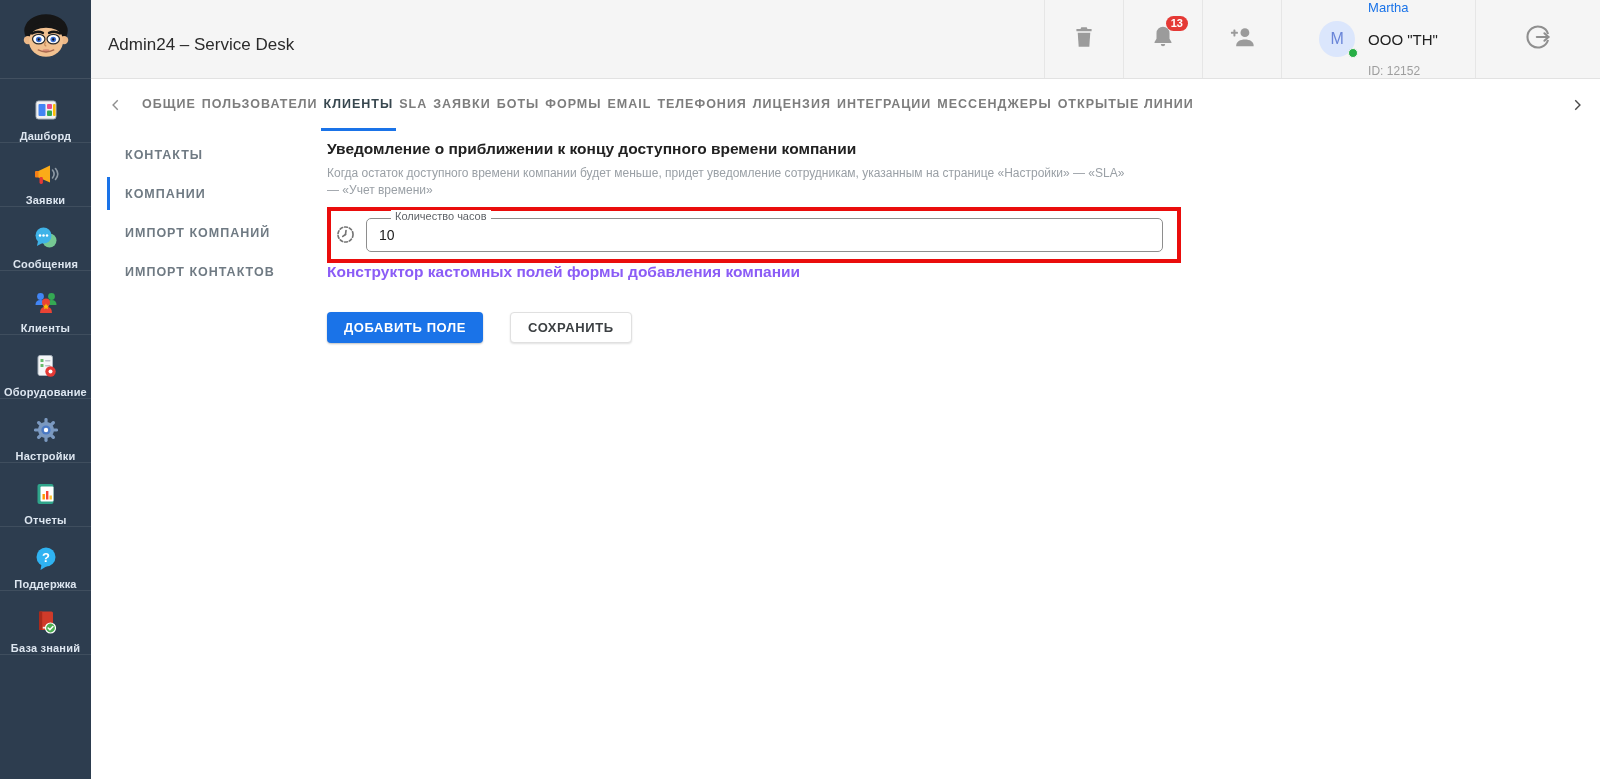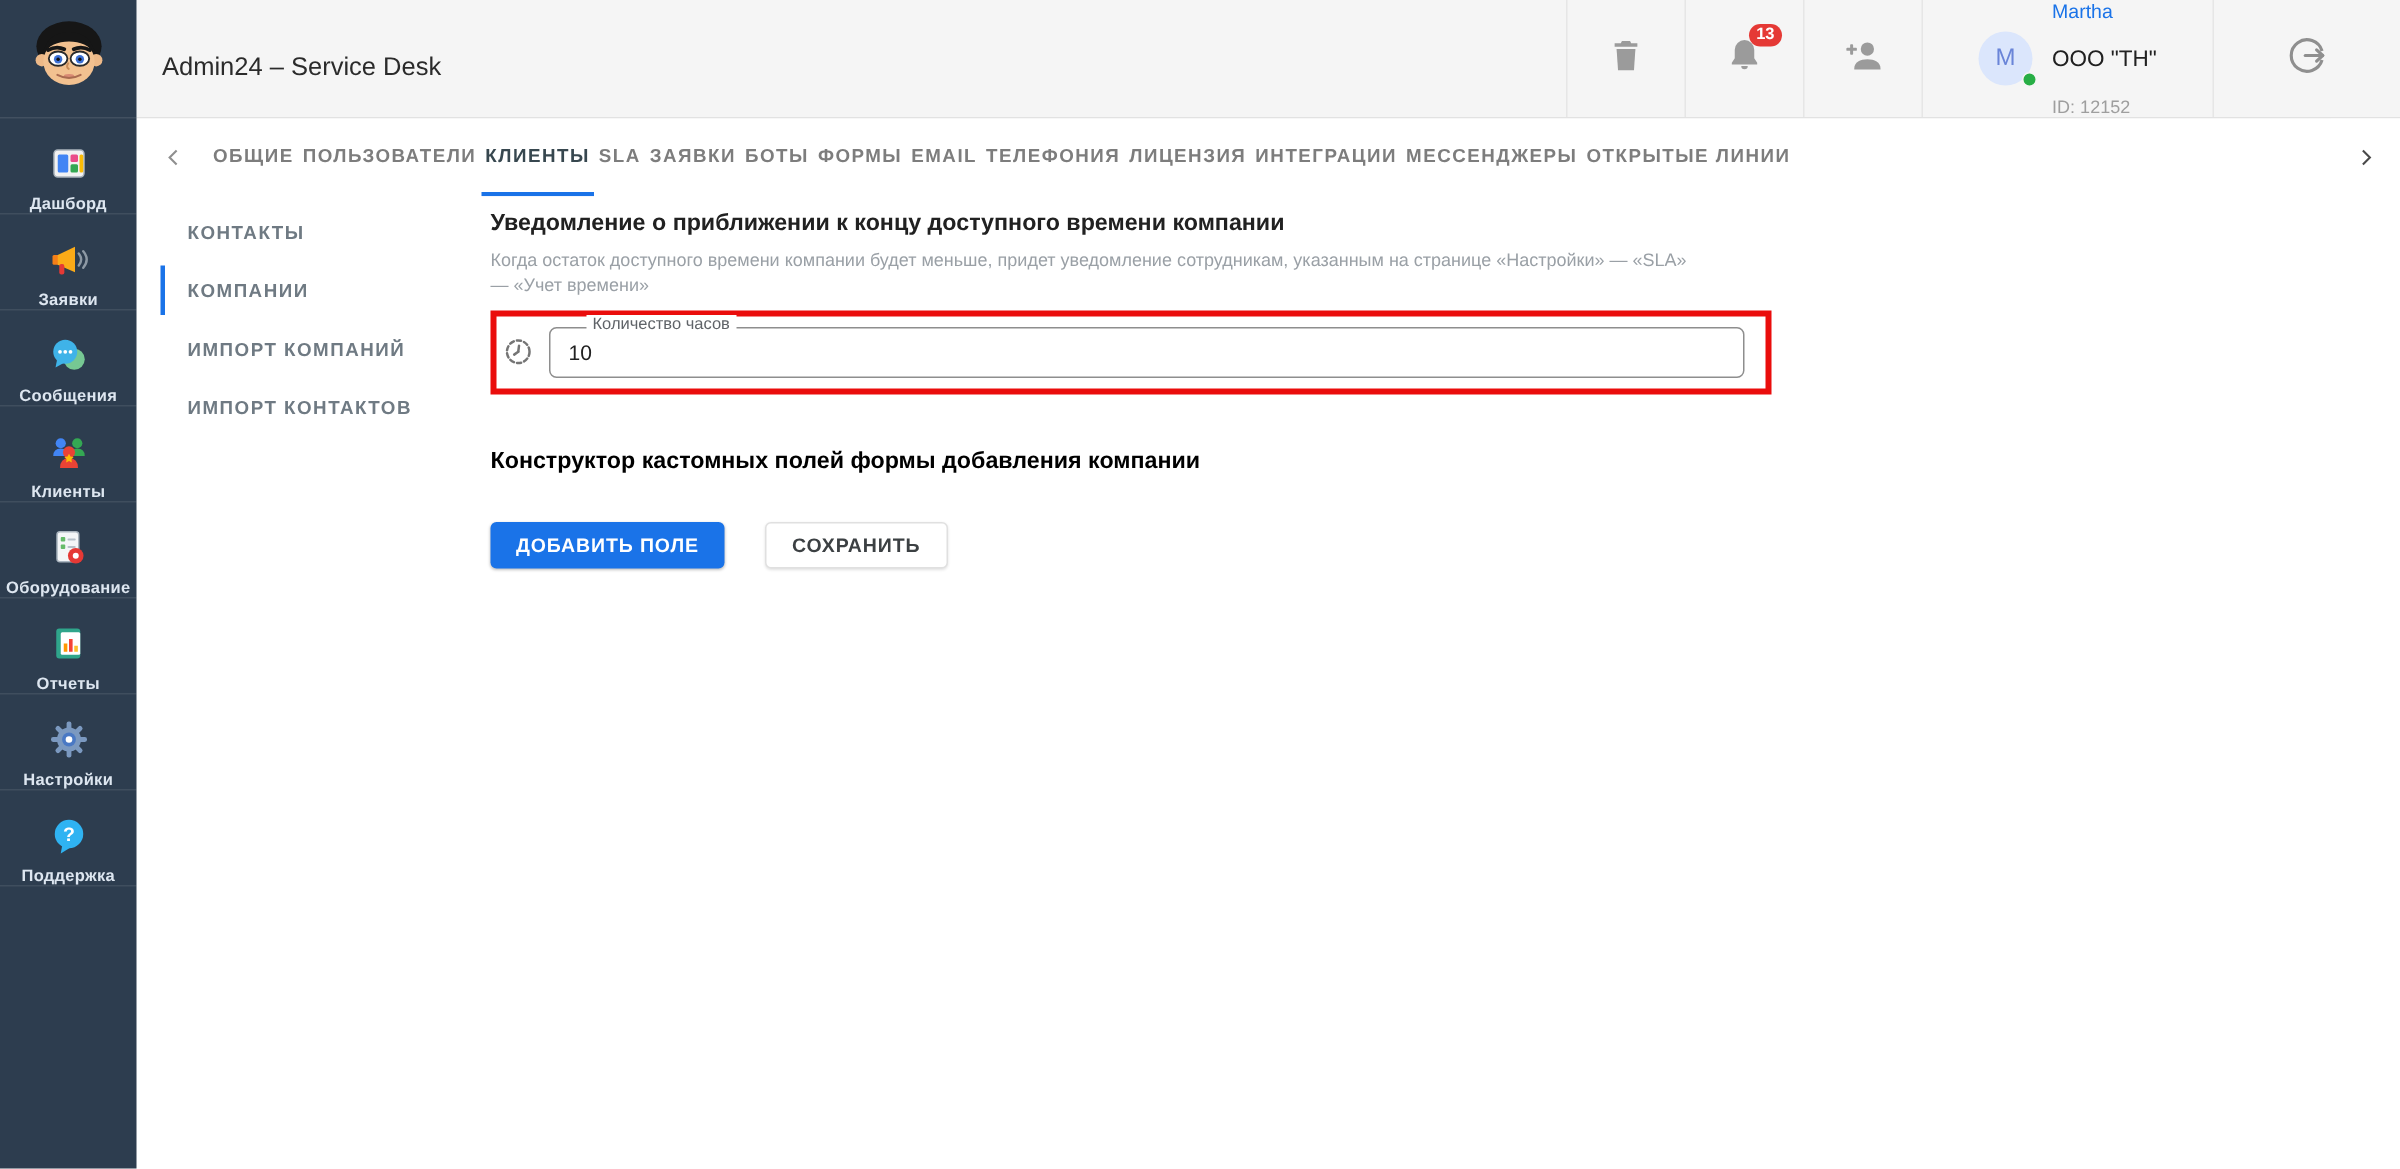--- a/index.html
+++ b/index.html
@@ -68,21 +68,21 @@
   .red-box { width:854px; height:56px; border:4px solid #ea0d0c; display:flex;
     align-items:center; padding:0 14px 0 4px; }
   .clock { flex:none; margin-right:10px; display:flex; }
   .field { position:relative; flex:1; }
   .field input { width:100%; height:34px; border:1px solid #8e8e8e; border-radius:5px;
     font-size:14px; color:#212121; padding:0 12px;
     font-family:"Liberation Sans","DejaVu Sans",sans-serif; outline:none; }
   .field .flabel { position:absolute; top:-8px; left:25px; background:#fff; padding:0 4px;
     font-size:11px; color:#5f6368; }
 
-  .h2-title { font-size:15.5px; font-weight:700; color:#000000; margin-top:36px; }
+  .h2-title { font-size:15.5px; font-weight:700; color:#8b5cf6; }
   .btn-row { margin-top:31px; display:flex; gap:27px; }
   .btn { height:31px; border-radius:4px; font-size:13px; font-weight:700; letter-spacing:.6px;
     padding:0 17px; cursor:pointer; display:flex; align-items:center;
     font-family:"Liberation Sans","DejaVu Sans",sans-serif; }
   .btn.primary { background:#1a73e8; color:#fff; border:none;
     box-shadow:0 1px 2px rgba(0,0,0,.25); }
   .btn.flat { background:#fff; color:#3c4043; border:1px solid #e0e0e0;
     box-shadow:0 1px 2px rgba(0,0,0,.12); }
 </style>
 </head>
@@ -178,33 +178,20 @@
         <circle cx="17.5" cy="18.5" r="5.2" fill="#e53935"></circle>
         <circle cx="17.5" cy="18.5" r="2" fill="#fff"></circle>
       </svg>
     </span>
     <span class="lbl">Оборудование</span>
   </div>
 
   <div class="sb-item">
     <span>
       <svg width="26" height="26" viewBox="0 0 26 26">
-        <rect x="4.5" y="3" width="16" height="20" rx="2" fill="#2fa58b"></rect>
-        <rect x="7.5" y="5.5" width="13" height="15" rx="1" fill="#fff"></rect>
-        <rect x="9.5" y="13" width="2.4" height="5.5" fill="#ff9800"></rect>
-        <rect x="13" y="10" width="2.4" height="8.5" fill="#f44336"></rect>
-        <rect x="16.5" y="14.5" width="2.4" height="4" fill="#fbc02d"></rect>
-      </svg>
-    </span>
-    <span class="lbl">Отчеты</span>
-  </div>
-
-  <div class="sb-item">
-    <span>
-      <svg width="26" height="26" viewBox="0 0 26 26">
         <g fill="#7b99c0">
           <rect x="11.4" y="1" width="3.2" height="7" rx="1.4"></rect>
           <rect x="11.4" y="18" width="3.2" height="7" rx="1.4"></rect>
           <rect x="11.4" y="1" width="3.2" height="7" rx="1.4" transform="rotate(45 13 13)"></rect>
           <rect x="11.4" y="18" width="3.2" height="7" rx="1.4" transform="rotate(45 13 13)"></rect>
           <rect x="11.4" y="1" width="3.2" height="7" rx="1.4" transform="rotate(90 13 13)"></rect>
           <rect x="11.4" y="18" width="3.2" height="7" rx="1.4" transform="rotate(90 13 13)"></rect>
           <rect x="11.4" y="1" width="3.2" height="7" rx="1.4" transform="rotate(135 13 13)"></rect>
           <rect x="11.4" y="18" width="3.2" height="7" rx="1.4" transform="rotate(135 13 13)"></rect>
         </g>
@@ -212,28 +199,53 @@
         <circle cx="13" cy="13" r="4.6" fill="#4a79c4"></circle>
         <circle cx="13" cy="13" r="2.2" fill="#fff"></circle>
       </svg>
     </span>
     <span class="lbl">Настройки</span>
   </div>
 
   <div class="sb-item">
     <span>
       <svg width="26" height="26" viewBox="0 0 26 26">
+        <rect x="4.5" y="3" width="16" height="20" rx="2" fill="#2fa58b"></rect>
+        <rect x="7.5" y="5.5" width="13" height="15" rx="1" fill="#fff"></rect>
+        <rect x="9.5" y="13" width="2.4" height="5.5" fill="#ff9800"></rect>
+        <rect x="13" y="10" width="2.4" height="8.5" fill="#f44336"></rect>
+        <rect x="16.5" y="14.5" width="2.4" height="4" fill="#fbc02d"></rect>
+      </svg>
+    </span>
+    <span class="lbl">Отчеты</span>
+  </div>
+
+  <div class="sb-item">
+    <span>
+      <svg width="26" height="26" viewBox="0 0 26 26">
         <circle cx="13" cy="12" r="9.5" fill="#2fb3f2"></circle>
         <path d="M8.5 19.5 L7.5 25 L14 21 Z" fill="#2fb3f2"></path>
         <text x="13" y="16.5" text-anchor="middle" font-size="13" font-weight="bold" fill="#fff" font-family="inherit">?</text>
       </svg>
     </span>
     <span class="lbl">Поддержка</span>
   </div>
 
+  <div class="sb-item">
+    <span>
+      <svg width="26" height="26" viewBox="0 0 26 26">
+        <rect x="6" y="2.5" width="14" height="18.5" rx="1.5" fill="#cf3b2a"></rect>
+        <rect x="6" y="2.5" width="3.2" height="18.5" fill="#a92a1c"></rect>
+        <rect x="9.8" y="17.8" width="10.2" height="1.8" fill="#f5e5e2"></rect>
+        <circle cx="17.5" cy="19" r="5" fill="#4caf50" stroke="#fff" stroke-width="1.2"></circle>
+        <path d="M15.2 19 l1.7 1.7 3-3.2" stroke="#fff" stroke-width="1.6" fill="none" stroke-linecap="round"></path>
+      </svg>
+    </span>
+    <span class="lbl">База знаний</span>
+  </div>
 </nav>
 
 <header class="topbar">
   <div class="tb-title">Admin24 – Service Desk</div>
   <div class="tb-right">
     <div class="tb-cell icon">
       <span>
         <svg width="26" height="26" viewBox="0 0 24 24" fill="#9b9b9b">
           <path d="M9.5 3h5l.7 1.5H19V6.6H5V4.5h3.8Z"></path>
           <path d="M6.2 8h11.6l-.9 13H7.1Z"></path>

